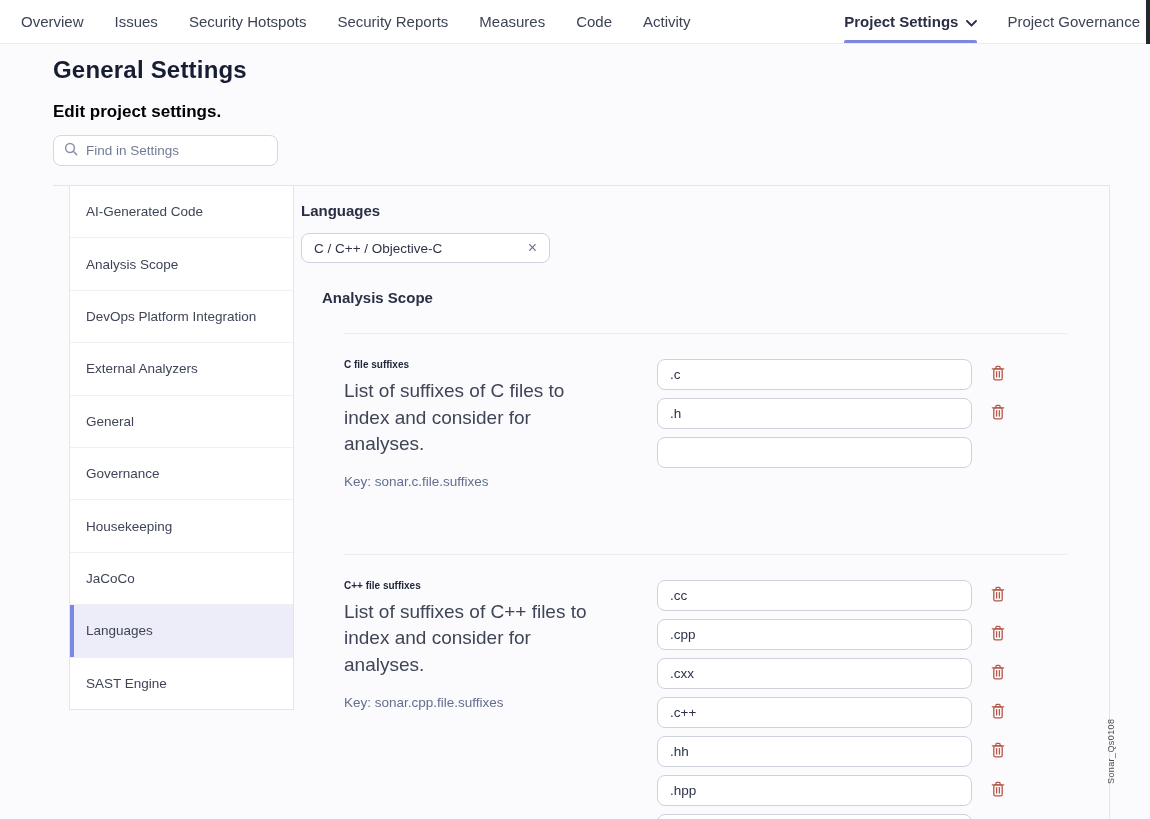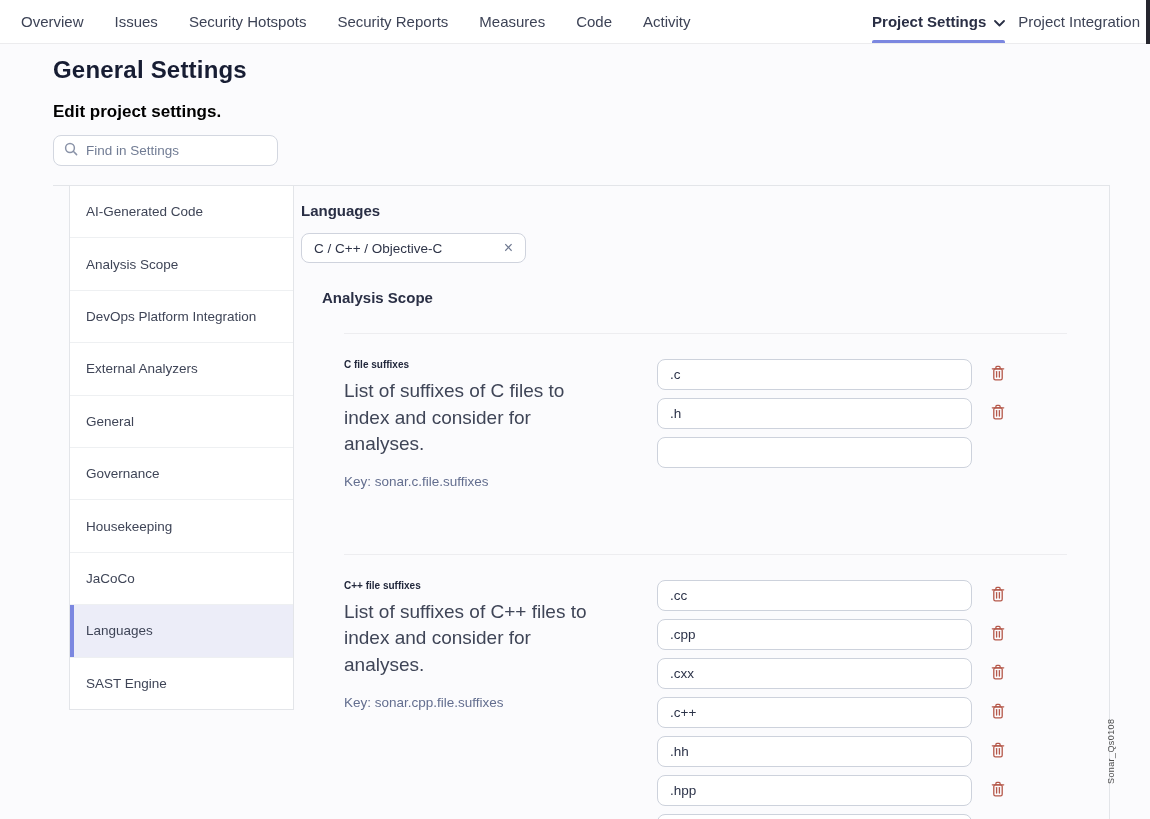--- a/index.html
+++ b/index.html
@@ -12,21 +12,21 @@
   }
 
   
   .top-nav {
     position:absolute; left:0; top:0; width:1150px; height:44px;
     background:#ffffff; border-bottom:1px solid #ececee;
     display:flex; align-items:stretch; padding:0 10px 0 21px;
   }
   .nav-items { display:flex; align-items:center; gap:31px; }
   .nav-item { font-size:15px; color:#3d4356; cursor:pointer; white-space:nowrap; }
-  .nav-right { display:flex; align-items:stretch; gap:13px; margin-left:auto; }
+  .nav-right { display:flex; align-items:stretch; gap:30px; margin-left:auto; }
   .nav-tab { display:flex; align-items:center; gap:8px; position:relative; font-size:15px; white-space:nowrap; cursor:pointer; }
   .nav-tab.active { font-weight:bold; color:#2a2f45; }
   .nav-tab.active::after {
     content:""; position:absolute; left:0; right:0; bottom:0; height:3px;
     background:#7b87e0; border-radius:2px 2px 0 0;
   }
   .nav-edge-sliver { position:absolute; right:0; top:0; width:4px; height:44px; background:#26262e; }
   .chev { display:inline-block; }
 
   
@@ -59,21 +59,21 @@
   }
   .side-item + .side-item { border-top:1px solid #eef0f2; }
   .side-item.selected { background:#ecedf8; box-shadow:inset 4px 0 0 #7b87e0; }
 
   .content {
     position:absolute; left:226px; top:0; right:0; bottom:0;
     overflow:hidden; padding:16px 0 0 22px;
   }
   .content-title { font-size:15px; font-weight:bold; color:#2a2f45; }
   .lang-chip {
-    margin-top:14px; width:225px; height:30px; background:#fff;
+    margin-top:14px; width:249px; height:30px; background:#fff;
     border:1px solid #cfd3dd; border-radius:8px;
     display:flex; align-items:center; padding:0 10px 0 12px;
     font-size:13.5px; color:#2e3448; cursor:pointer;
   }
   .lang-chip .chip-label { flex:1; }
   .chip-close { font-size:16px; color:#6e7890; line-height:1; cursor:pointer; padding:0 2px; }
   .subsection-title { margin:26px 0 27px 21px; font-size:15px; font-weight:bold; color:#2a2f45; }
 
   .settings-list { margin-left:43px; width:723px; }
   .setting-row { border-top:1px solid #ededf0; padding:25px 0 65px 0; display:flex; }
@@ -119,21 +119,21 @@
   <div class="nav-right">
     <div class="nav-tab active">
       <span>Project Settings</span>
       <span class="chev">
         <svg width="11" height="7" viewBox="0 0 11 7">
             <polyline points="1,1 5.5,5.5 10,1" fill="none" stroke="#2a2f45" stroke-width="1.8" stroke-linecap="round" stroke-linejoin="round"></polyline>
           </svg>
       </span>
     </div>
     <div class="nav-tab">
-      <span>Project Integration</span>
+      <span>Project Governance</span>
     </div>
   </div>
 </nav>
 <div class="nav-edge-sliver"></div>
 
 <h1 class="page-title">General Settings</h1>
 <div class="page-subtitle">Edit project settings.</div>
 
 <div class="search-box">
   <span>

